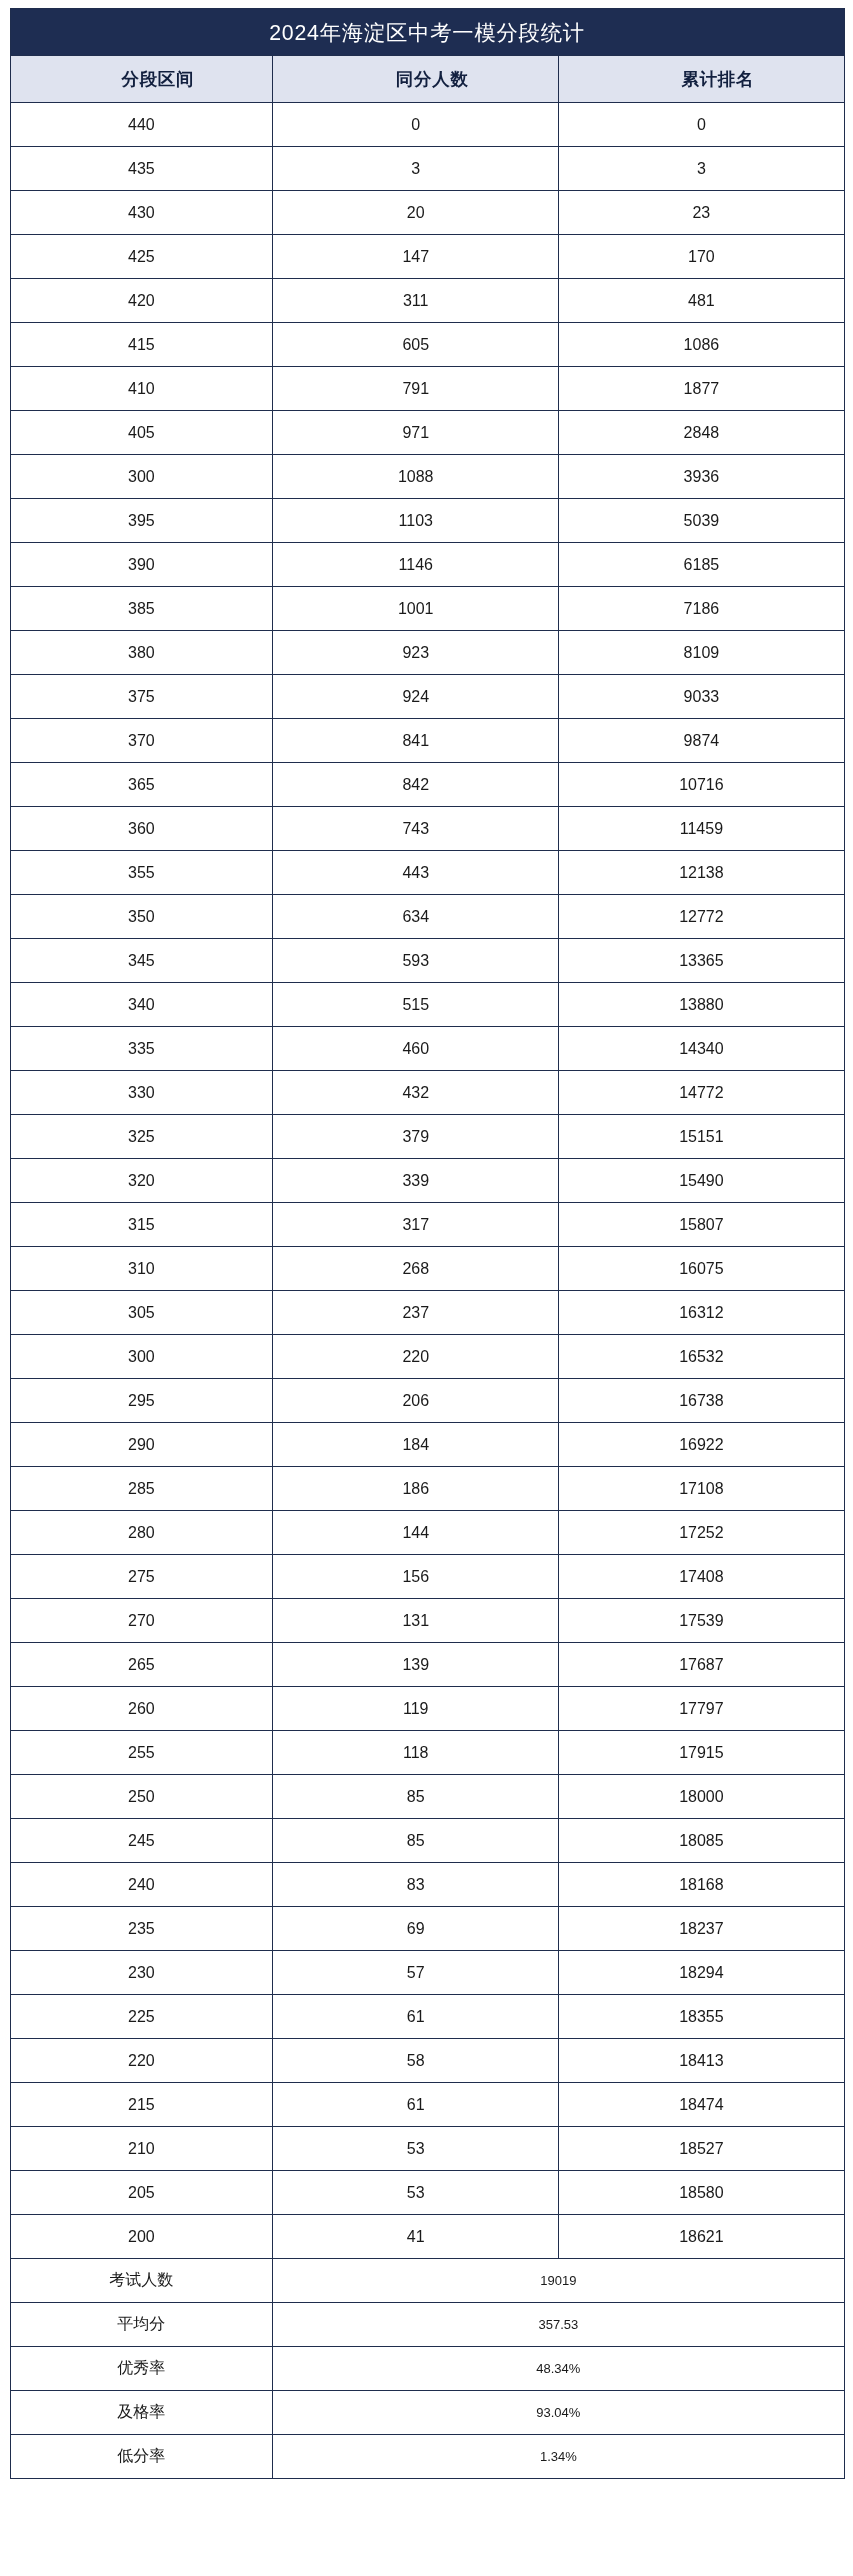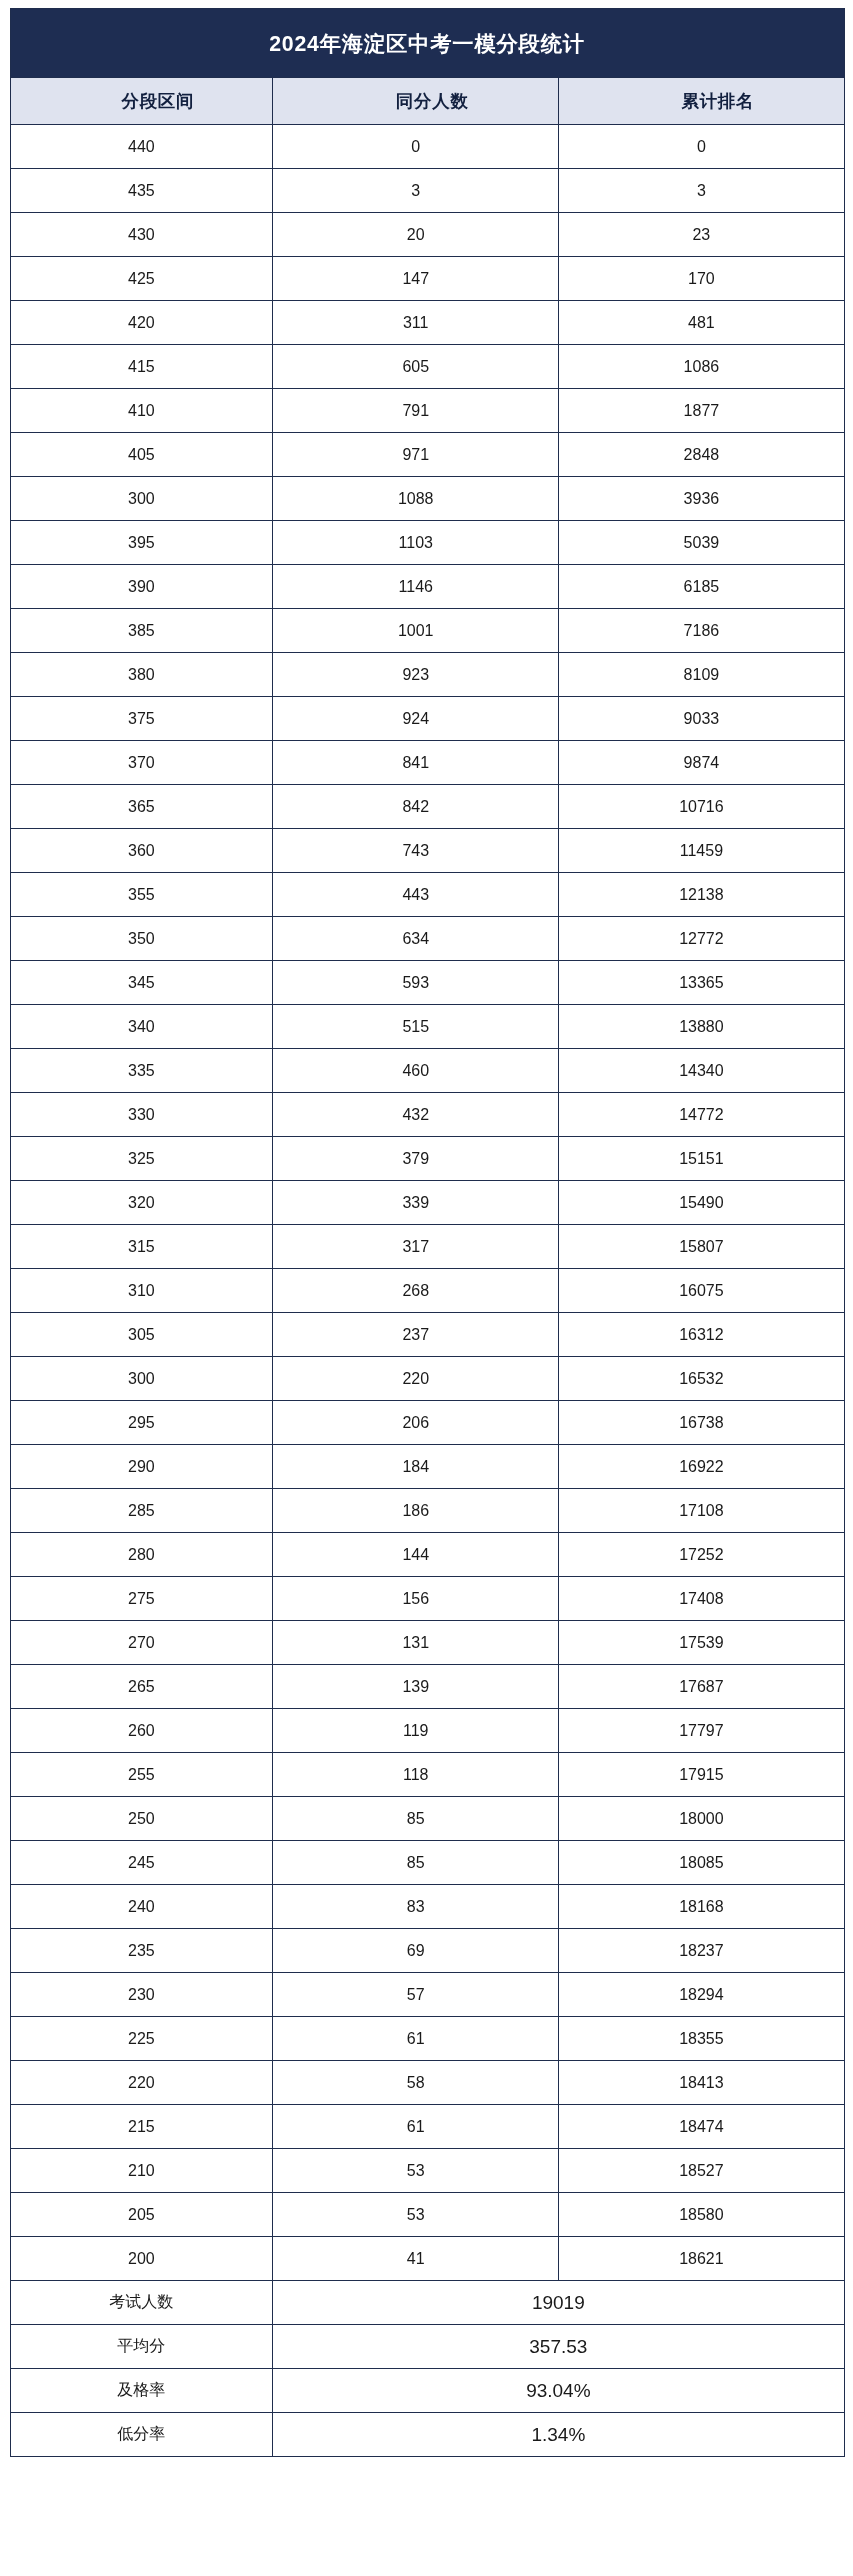--- a/index.html
+++ b/index.html
@@ -22,23 +22,23 @@
   }
   table.stats td, table.stats th {
     border: 0.8px solid #1f2d4d;
     text-align: center;
     vertical-align: middle;
   }
   .title-cell {
     background: #1e2d52;
     color: #ffffff;
     font-size: 21.3px;
-    font-weight: bold;
+    font-weight: normal;
     letter-spacing: 0.8px;
-    height: 69px;
+    height: 47px;
     border: 0.8px solid #1e2d52;
   }
   .head-cell {
     background: #dfe3ef;
     color: #12203f;
     font-size: 17.4px;
     font-weight: bold;
     height: 47px;
     letter-spacing: 0.8px;
     padding-left: 34px;
@@ -52,21 +52,21 @@
   .summary-label {
     background: #ffffff;
     color: #1a1a1a;
     font-size: 16px;
     height: 44px;
     margin-left: 16px;
   }
   .summary-value {
     background: #ffffff;
     color: #1a1a1a;
-    font-size: 19px;
+    font-size: 13px;
     height: 44px;
   }
   col.c1 { width: 31.5%; }
   col.c2 { width: 34.3%; }
   col.c3 { width: 34.2%; }
 </style>
 </head>
 <body>
 
 <div class="page">
@@ -333,20 +333,24 @@
         </tr>
         <tr>
           <td class="summary-label">考试人数</td>
           <td class="summary-value" colspan="2">19019</td>
         </tr>
         <tr>
           <td class="summary-label">平均分</td>
           <td class="summary-value" colspan="2">357.53</td>
         </tr>
         <tr>
+          <td class="summary-label">优秀率</td>
+          <td class="summary-value" colspan="2">48.34%</td>
+        </tr>
+        <tr>
           <td class="summary-label">及格率</td>
           <td class="summary-value" colspan="2">93.04%</td>
         </tr>
         <tr>
           <td class="summary-label">低分率</td>
           <td class="summary-value" colspan="2">1.34%</td>
         </tr>
       </tbody>
   </table>
 </div>

